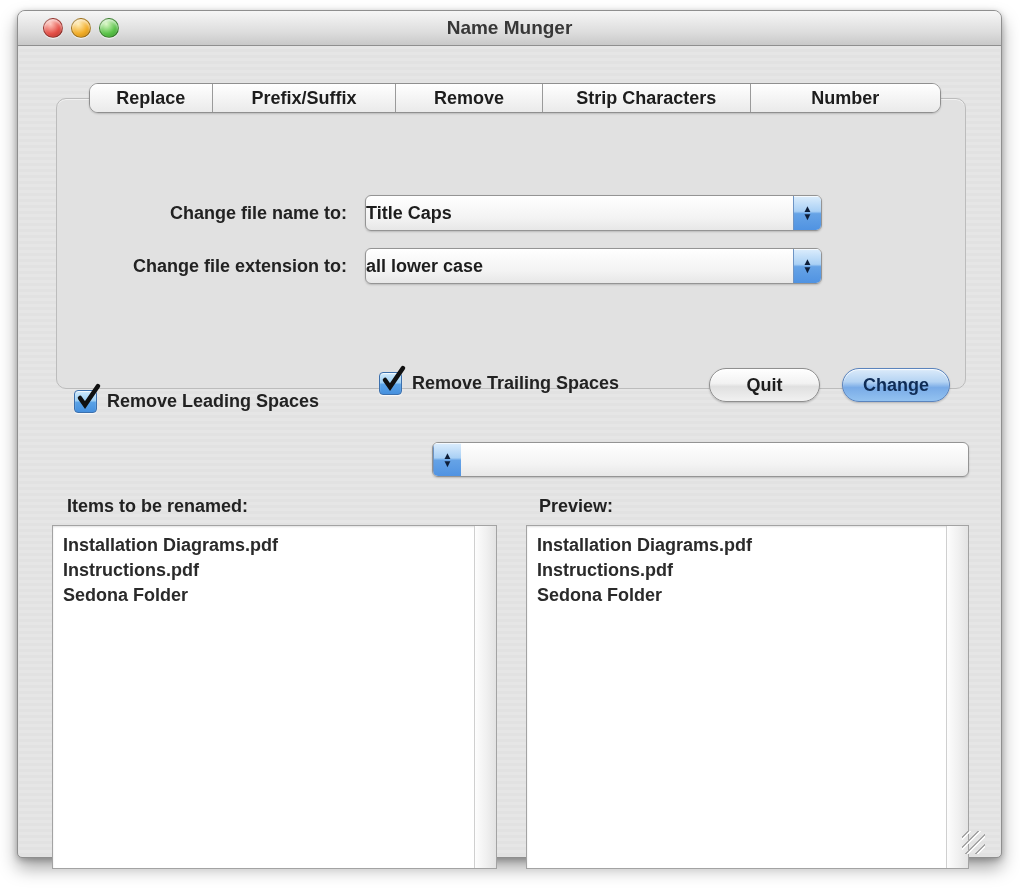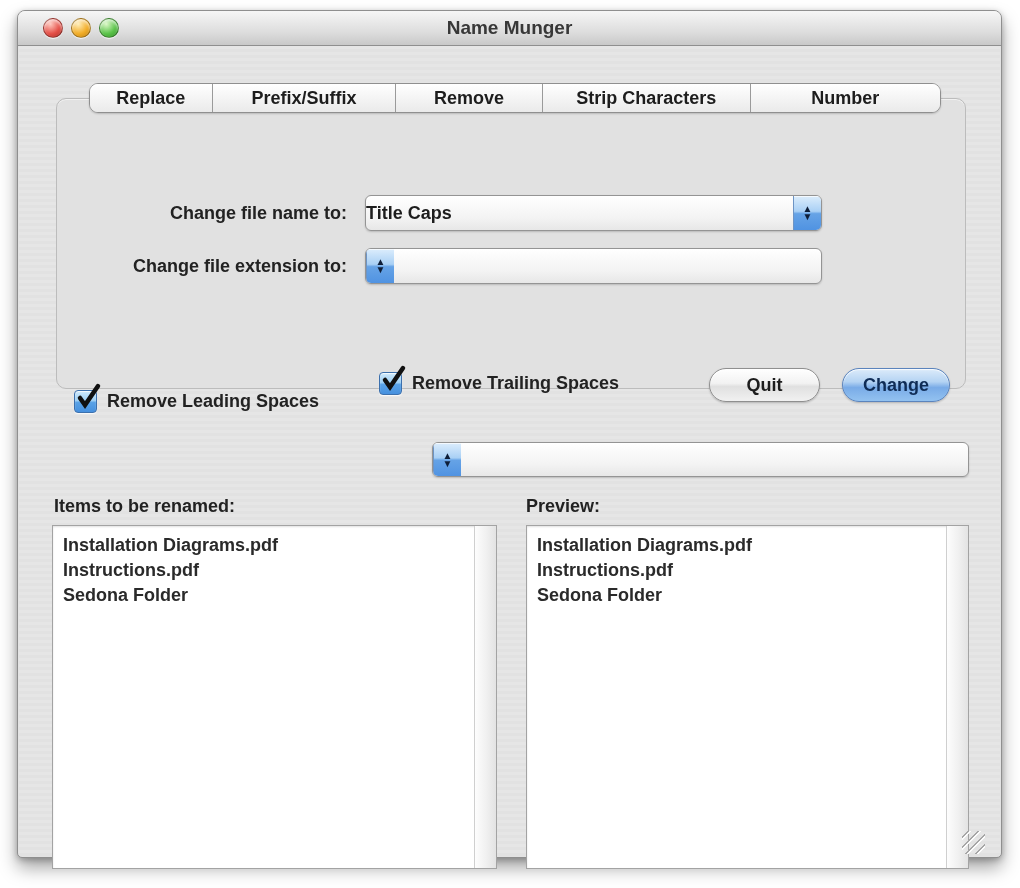--- a/index.html
+++ b/index.html
@@ -109,21 +109,21 @@
     font-family:inherit;font-weight:bold;font-size:18px;color:#1d1d1d;
     box-shadow:0 1px 2px rgba(0,0,0,.22), inset 0 1px 1px rgba(255,255,255,.85);
     cursor:default;box-sizing:border-box;
   }
   .btn.plain{background:linear-gradient(#ffffff,#f2f2f2 45%,#e0e0e0 55%,#f1f1f1);}
   .btn.default{
     background:linear-gradient(#dcebfa 0%,#b4d3f3 40%,#79abe7 58%,#93c2f0 100%);
     border-color:#5b84bd;color:#0f2c56;
   }
   
-  .sectlabel{position:absolute;font-weight:bold;font-size:18px;color:#222;}
+  .sectlabel{position:absolute;font-weight:bold;font-size:18px;color:#222;margin-left:13px;}
   .listbox{
     position:absolute;top:479px;height:344px;background:#ffffff;
     border:1px solid #a3a3a3;box-sizing:border-box;
     box-shadow:inset 0 1px 2px rgba(0,0,0,.12);
   }
   .listrows{position:absolute;left:0;top:0;right:22px;bottom:0;padding:7px 0 0 10px;overflow:hidden;}
   .list-row{font-weight:bold;font-size:18px;line-height:25px;color:#2a2a2a;white-space:nowrap;}
   .scrolltrack{
     position:absolute;top:0;bottom:0;right:0;width:21px;
     border-left:1px solid #cfcfcf;
@@ -175,20 +175,21 @@
     <div class="combo" style="top:149px;">
       <div class="value">Title Caps</div>
       <div class="stepper">
         <span>▲</span>
         <span>▼</span>
       </div>
     </div>
 
     <div class="fieldlabel" style="top:202px;">Change file extension to:</div>
     <div class="combo" style="top:202px;">
+      <div class="value">all lower case</div>
       <div class="stepper">
         <span>▲</span>
         <span>▼</span>
       </div>
     </div>
 
     <div class="checkwrap" style="left:55px;top:344px;">
       <div class="checkbox">
         <svg width="26" height="26" viewBox="0 0 26 26">
           <polyline points="4,15 9,22 22,3" fill="none" stroke="#101010" stroke-width="4.5" stroke-linecap="round"></polyline>

